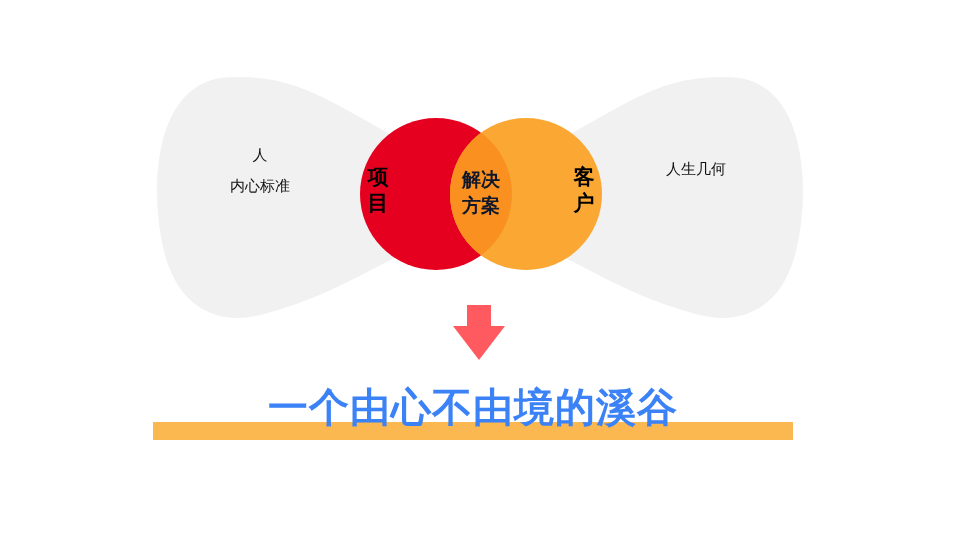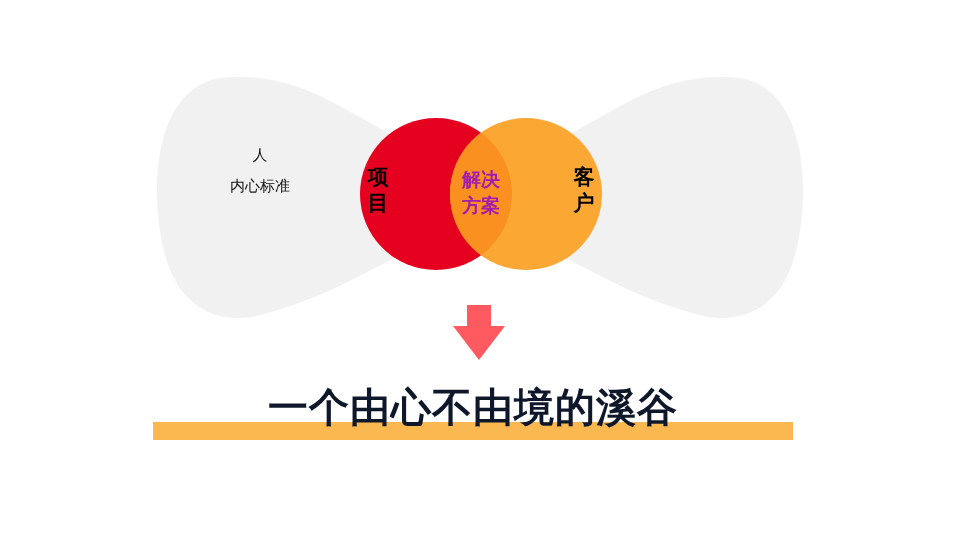--- a/index.html
+++ b/index.html
@@ -2,22 +2,22 @@
 <html><head>
 <meta charset="utf-8">
 <style>
   html, body { margin:0; padding:0; }
   body { width:960px; height:540px; background:#ffffff; position:relative; overflow:hidden;
          font-family: "DejaVu Sans", "Liberation Sans", sans-serif; }
   svg.shapes { position:absolute; left:0; top:0; }
   .txt { position:absolute; color:#111; white-space:nowrap; text-align:center; }
   .left-lines span, .right-lines span { display:block; font-size:15px; line-height:31px; }
   .label-v { font-weight:bold; font-size:21px; line-height:26px; width:24px; text-align:center; color:#000; }
-  .center-label { color:#a21caf; font-size:19px; line-height:26px; font-weight:bold; }
-  .headline { position:absolute; left:153px; top:381px; width:640px; text-align:center; font-size:40px; font-weight:bold; color:#0f172a; line-height:52px; z-index:2; letter-spacing:1px;}
+  .center-label { color:#0f172a; font-size:19px; line-height:26px; font-weight:bold; }
+  .headline { position:absolute; left:153px; top:381px; width:640px; text-align:center; font-size:40px; font-weight:bold; color:#3b82f6; line-height:52px; z-index:2; letter-spacing:1px;}
   .bar { position:absolute; left:153px; top:422px; width:640px; height:18px; z-index:1; }
 </style>
 </head>
 <body>
 
 <svg class="shapes" width="960" height="540" viewBox="0 0 960 540">
 
   <path d="M 420 150 C 340 110, 300 70, 220 78 C 150 90, 150 200, 165 255 C 180 310, 220 325, 260 315 C 320 300, 360 275, 420 245 Z" fill="#f1f1f1"></path>
 
   <path d="M 540 150 C 620 110, 660 70, 740 78 C 810 90, 810 200, 795 255 C 780 310, 740 325, 700 315 C 640 300, 600 275, 540 245 Z" fill="#f1f1f1"></path>
@@ -36,20 +36,21 @@
     <polygon points="453,326 505,326 479,360" fill="#ff5a60"></polygon>
   </g>
 </svg>
 
 <div class="txt left-lines" style="left:220px; top:140px; width:80px;">
   <span>人</span>
   <span>内心标准</span>
 </div>
 
 <div class="txt right-lines" style="left:650px; top:154px; width:92px;">
+  <span>人生几何</span>
 </div>
 
 <div class="txt label-v" style="left:366px; top:164px;">
   <span style="display:block">项</span>
   <span style="display:block">目</span>
 </div>
 
 <div class="txt label-v" style="left:572px; top:164px;">
   <span style="display:block">客</span>
   <span style="display:block">户</span>

